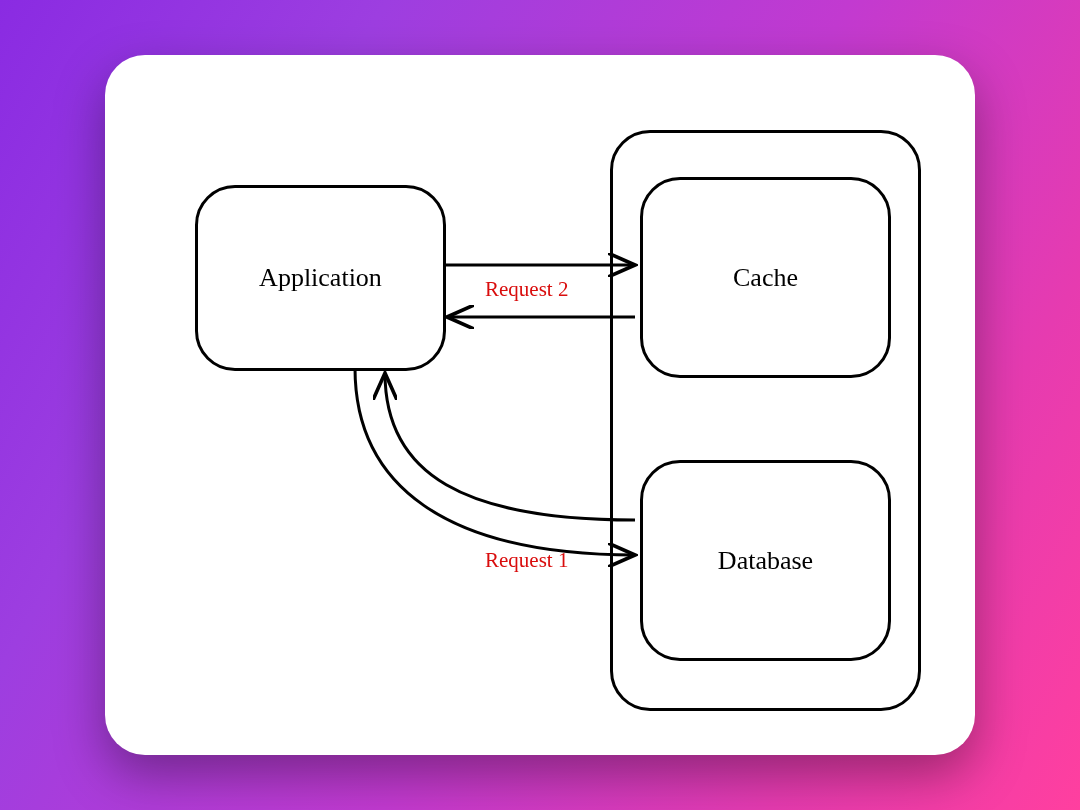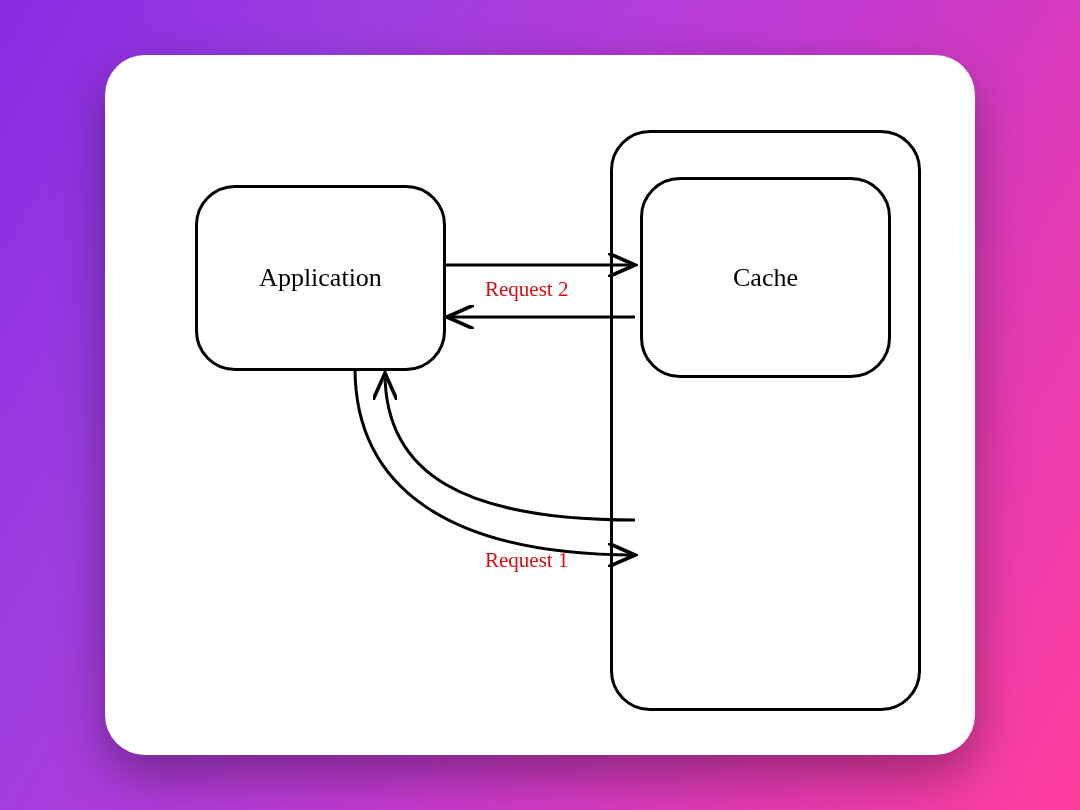--- a/index.html
+++ b/index.html
@@ -66,20 +66,23 @@
     <div class="container-box" style="left:505px; top:75px; width:305px; height:575px;"></div>
 
     <div class="box" style="left:90px; top:130px; width:245px; height:180px;">
       <span>Application</span>
     </div>
 
     <div class="box" style="left:535px; top:122px; width:245px; height:195px;">
       <span>Cache</span>
     </div>
 
+    <div class="box" style="left:535px; top:405px; width:245px; height:195px;">
+      <span>Database</span>
+    </div>
 
     <svg class="diagram" viewBox="0 0 870 700">
       <defs>
         <marker id="arrowhead" markerWidth="10" markerHeight="8" refX="9" refY="4" orient="auto" markerUnits="strokeWidth">
           <path d="M0,0 L9,4 L0,8" fill="none" stroke="#000" stroke-width="1.2"></path>
         </marker>
       </defs>
 
       <g>
         <line x1="338" y1="210" x2="530" y2="210" stroke="#000" stroke-width="3" marker-end="url(#arrowhead)"></line>

